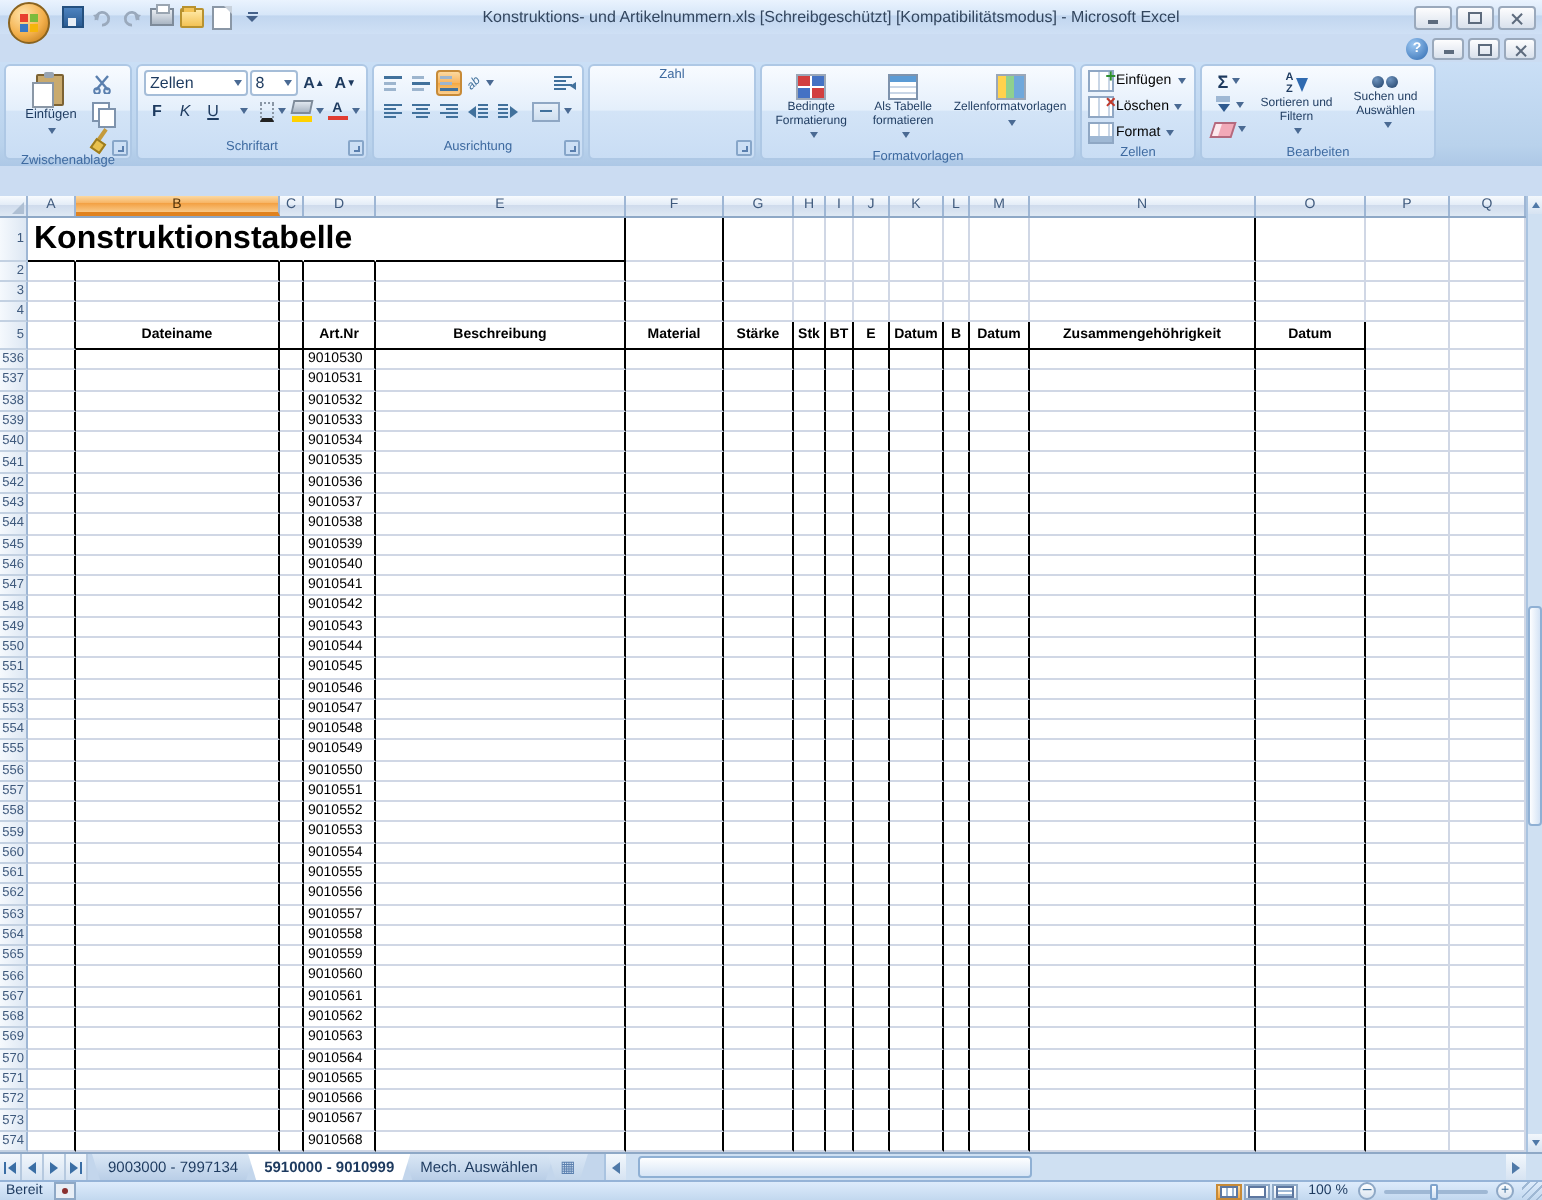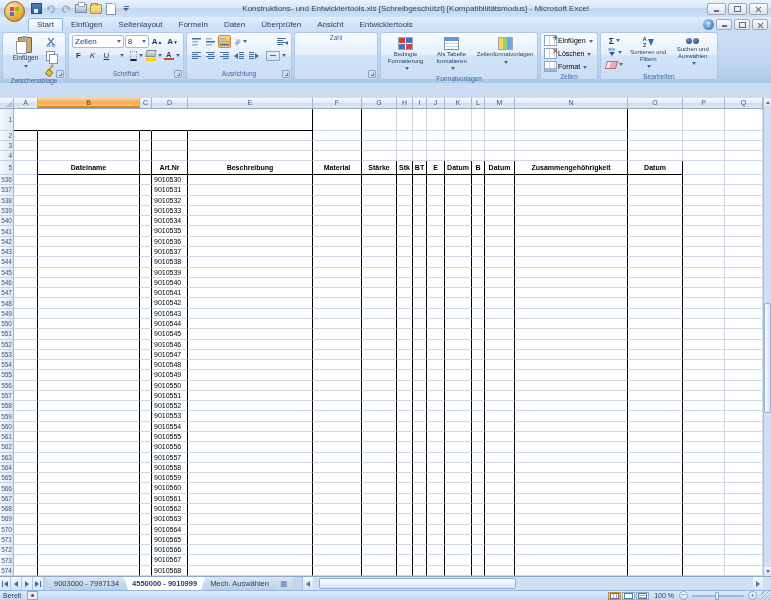--- a/index.html
+++ b/index.html
@@ -262,46 +262,34 @@
           <span class="i-folder"></span>
         </span>
       <span class="qbtn">
           <span class="i-new"></span>
         </span>
       <span class="qbtn qat-dd">
           <i></i>
           <span class="tri-dn"></span>
         </span>
     </div>
-    <div class="wtitle">Konstruktions- und Entwicklertools.xls [Schreibgeschützt] [Kompatibilitätsmodus] - Microsoft Excel</div>
+    <div class="wtitle">Konstruktions- und Artikelnummern.xls [Schreibgeschützt] [Kompatibilitätsmodus] - Microsoft Excel</div>
     <div class="wbtns">
       <span class="wb">
           <span class="ic-min"></span>
         </span>
       <span class="wb">
           <span class="ic-res"></span>
         </span>
       <span class="wb">
           <span class="ic-cls"></span>
         </span>
     </div>
   </div>
 
-  <div id="tabrow" class="band">
-    <div id="ribbon-tabs" style="display:flex">
-        <div class="rtab act">Start</div>
-        <div class="rtab">Einfügen</div>
-        <div class="rtab">Seitenlayout</div>
-        <div class="rtab">Formeln</div>
-        <div class="rtab">Daten</div>
-        <div class="rtab">Überprüfen</div>
-        <div class="rtab">Ansicht</div>
-        <div class="rtab">Entwicklertools</div>
-      </div>
-  </div>
   <div class="trright">
     <span class="helpb">?</span>
     <span class="wb" style="width:14px;height:9px">
         <span class="ic-min"></span>
       </span>
     <span class="wb" style="width:14px;height:9px">
         <span class="ic-res"></span>
       </span>
     <span class="wb" style="width:14px;height:9px">
         <span class="ic-cls"></span>
@@ -1412,20 +1400,21 @@
           <div class="c bk" style="width: 18px;"></div>
           <div class="c bk" style="width: 27px;"></div>
           <div class="c bk" style="width: 13px;"></div>
           <div class="c bk" style="width: 30px;"></div>
           <div class="c bk" style="width: 113px;"></div>
           <div class="c bk" style="width: 55px;"></div>
           <div class="c" style="width: 42px;"></div>
           <div class="c" style="width: 38px;"></div>
         </div>
       </div>
+    <div class="sheet-title">Konstruktionstabelle</div>
   </div>
 
   <div id="vscroll">
     <span class="varr up">
         <span class="tri-u"></span>
       </span>
     <span class="vthumb"></span>
     <span class="varr dn">
         <span class="tri-d"></span>
       </span>
@@ -1441,21 +1430,21 @@
       </span>
     <span class="navb">
         <span class="tri-r"></span>
       </span>
     <span class="navb">
         <span class="tri-r"></span>
         <span class="nbar"></span>
       </span>
     <span id="sheet-tabs">
         <div class="stab">9003000 - 7997134</div>
-        <div class="stab act">4550000 - 9010999</div>
+        <div class="stab act">5910000 - 9010999</div>
         <div class="stab">Mech. Auswählen</div>
       </span>
     <span class="instab g">▦</span>
     <span class="hsc">
       <span class="hs-arr">
           <span class="tri-l" style="border-right-color:#4f79a8"></span>
         </span>
       <span class="hs-track">
           <span class="hs-thumb"></span>
         </span>

